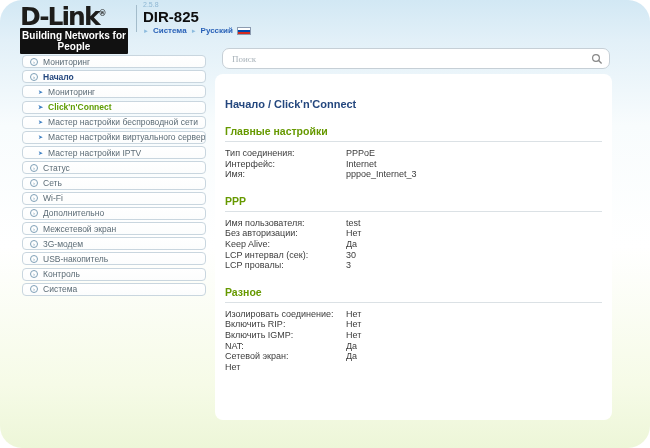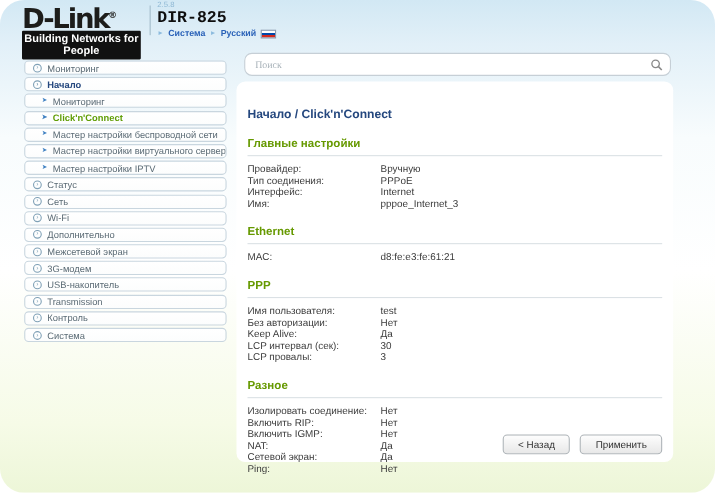--- a/index.html
+++ b/index.html
@@ -10,21 +10,21 @@
     border-radius:22px;
   }
   
   .logo { position:absolute; left:20px; top:2px; width:108px; cursor:default; }
   .logo-text { font-family:"DejaVu Sans", sans-serif; font-size:25px; font-weight:bold; letter-spacing:-2px; color:#1d1d1b; line-height:23px; white-space:nowrap; }
   .logo-reg { font-size:8px; vertical-align:super; letter-spacing:0; }
   .logo-bar { background:#111; color:#fff; font-size:10px; font-weight:bold; text-align:center; padding:2px 1px; border-radius:1px; }
   .hdr-divider { position:absolute; left:136px; top:5px; width:1px; height:27px; background:#a3bccb; }
   .model-block { position:absolute; left:143px; top:1px; }
   .fw-version { font-size:7px; color:#8fb8d4; line-height:8px; }
-  .model-name { font-size:15px; font-weight:bold; color:#0e0e0e; line-height:15px;font-family:Liberation Mono, monospace; }
+  .model-name { font-size:15px; font-weight:bold; color:#0e0e0e; line-height:15px; }
   .hnav { display:flex; align-items:center; gap:4px; margin-top:2px; }
   .hnav .tri { color:#8cbbde; font-size:6px; }
   .hnav a { font-size:8px; font-weight:bold; color:#2a62b8; text-decoration:none; cursor:pointer; }
   .flag { width:14px; height:8px; border:1px solid #8c9bb0; display:inline-block;
     background:linear-gradient(180deg,#ffffff 0 33%,#0048ab 33% 66%,#d52b1e 66% 100%); cursor:pointer; }
   
   .sidebar { position:absolute; left:22px; top:55px; width:184px; }
   .sb-item { display:flex; align-items:center; height:13px; margin-bottom:2.2px; padding:0 7px;
     border:1px solid #c9d6df; border-radius:4px; background:linear-gradient(#ffffff,#fcfdfd);
     font-size:8.5px; color:#5b6b75; cursor:pointer; white-space:nowrap; overflow:hidden; }
@@ -144,25 +144,20 @@
     <span>3G-модем</span>
   </div>
       <div class="sb-item top">
     <span class="circle-icon">›</span>
 
     <span>USB-накопитель</span>
   </div>
       <div class="sb-item top">
     <span class="circle-icon">›</span>
 
-    <span>Transmission</span>
-  </div>
-      <div class="sb-item top">
-    <span class="circle-icon">›</span>
-
     <span>Контроль</span>
   </div>
       <div class="sb-item top">
     <span class="circle-icon">›</span>
 
     <span>Система</span>
   </div>
     </div>
 
   <div class="search-box">
@@ -179,44 +174,30 @@
     <div class="breadcrumb">
       <a>Начало /</a>
       <span>Click'n'Connect</span>
     </div>
     <div>
         <div>
     <div class="section-title">Главные настройки</div>
     <div class="rule"></div>
     <div>
             <div class="row">
-    <span class="lbl">Провайдер:</span>
-    <span class="val">Вручную</span>
-  </div>
-            <div class="row">
     <span class="lbl">Тип соединения:</span>
     <span class="val">PPPoE</span>
   </div>
             <div class="row">
     <span class="lbl">Интерфейс:</span>
     <span class="val">Internet</span>
   </div>
             <div class="row">
     <span class="lbl">Имя:</span>
     <span class="val">pppoe_Internet_3</span>
-  </div>
-          </div>
-  </div>
-        <div>
-    <div class="section-title">Ethernet</div>
-    <div class="rule"></div>
-    <div>
-            <div class="row">
-    <span class="lbl">MAC:</span>
-    <span class="val">d8:fe:e3:fe:61:21</span>
   </div>
           </div>
   </div>
         <div>
     <div class="section-title">PPP</div>
     <div class="rule"></div>
     <div>
             <div class="row">
     <span class="lbl">Имя пользователя:</span>
     <span class="val">test</span>
@@ -257,25 +238,20 @@
   </div>
             <div class="row">
     <span class="lbl">NAT:</span>
     <span class="val">Да</span>
   </div>
             <div class="row">
     <span class="lbl">Сетевой экран:</span>
     <span class="val">Да</span>
   </div>
             <div class="row">
-    <span class="lbl">Ping:</span>
     <span class="val">Нет</span>
   </div>
           </div>
   </div>
       </div>
-    <div class="btns">
-      <button class="btn">&lt; Назад</button>
-      <button class="btn">Применить</button>
-    </div>
   </div>
 
 </div>
 
 </body></html>

